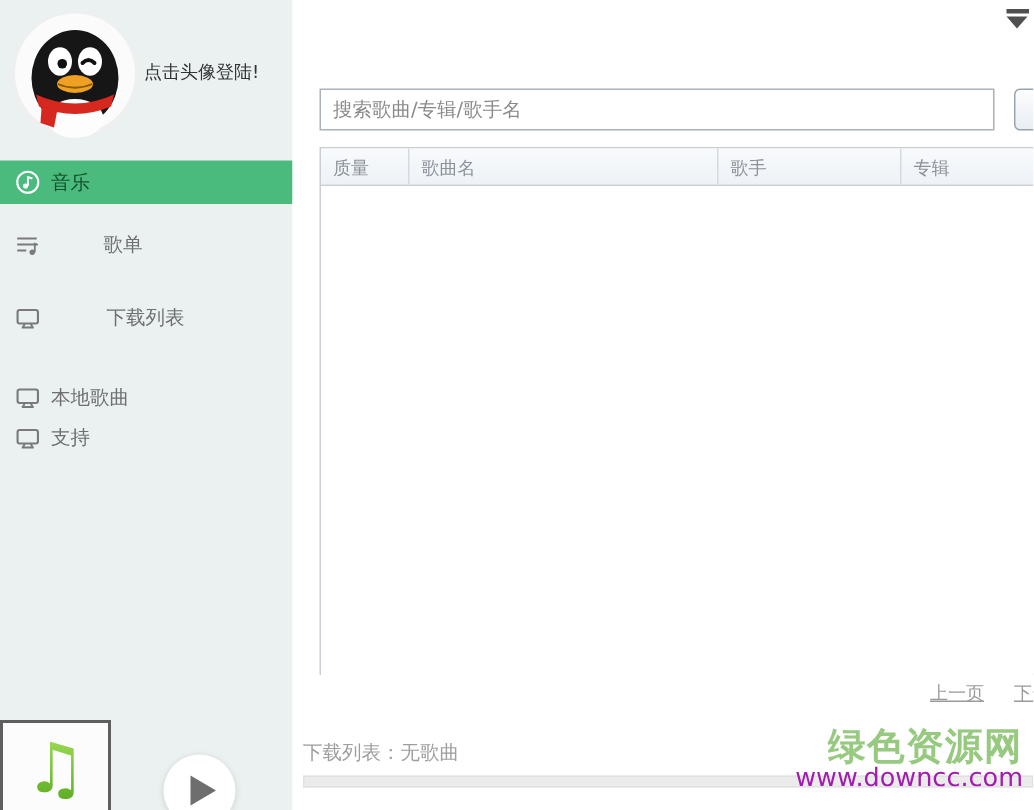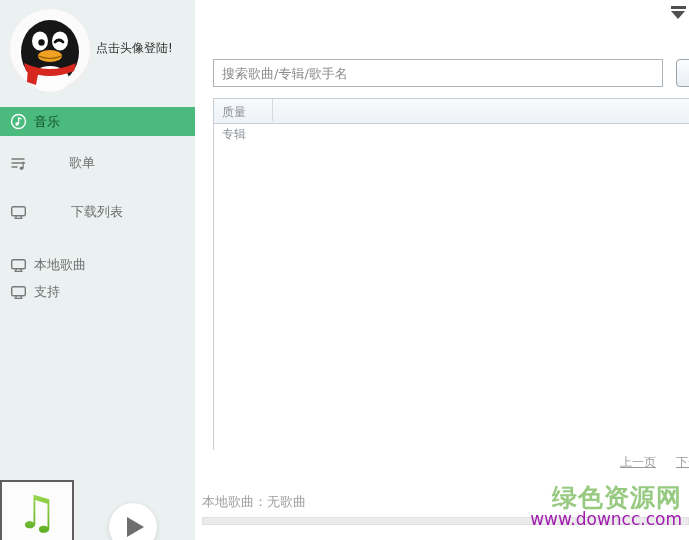--- a/index.html
+++ b/index.html
@@ -35,21 +35,21 @@
 
   .search-input { position:absolute; left:18px; top:59px; width:450px; height:28px; border:1px solid #abb2b8;
                   padding:0 8px; font-size:13px; color:#444; outline:none; background:#fff;
                   font-family:"DejaVu Sans","Liberation Sans",sans-serif; }
   .search-input::placeholder { color:#8a8a8a; opacity:1; }
   .search-button { position:absolute; left:481px; top:59px; width:34px; height:28px; border:1px solid #9aa3ac;
                    border-radius:4px; background:linear-gradient(#fcfdfe,#e9eef3); cursor:pointer; }
 
   .song-table { position:absolute; left:18px; top:98px; width:478px; height:352px;
                 border:1px solid #c9ced4; background:#fff; }
-  .thead { display:flex; height:25px; background:linear-gradient(#f8fafc,#eef2f6); border-bottom:1px solid #c9ced4;flex-direction:column; }
+  .thead { display:flex; height:25px; background:linear-gradient(#f8fafc,#eef2f6); border-bottom:1px solid #c9ced4; }
   .th { padding:5px 0 0 8px; font-size:12px; color:#8b9299; border-right:1px solid #d5dae0; }
   .th-quality { width:59px; } .th-song { width:206px; } .th-artist { width:122px; }
   .th-album { flex:1; border-right:none; }
   .tbody { height:326px; background:#fff; }
 
   .page-link { position:absolute; top:454px; font-size:12px; color:#9a9a9a; cursor:pointer; white-space:nowrap;text-decoration:underline; }
   .page-prev { left:425px; } .page-next { left:481px; }
 
   .now-playing { position:absolute; left:7px; top:493px; font-size:13px; color:#9e9e9e; }
   .progress-track { position:absolute; left:7px; right:0; top:517px; height:8px; background:#ebebeb;
@@ -148,29 +148,31 @@
       <div class="bar"></div>
       <div class="tri"></div>
     </div>
 
     <input class="search-input" type="text" placeholder="搜索歌曲/专辑/歌手名" style="">
     <button class="search-button"></button>
 
     <div class="song-table">
       <div class="thead">
         <div class="th th-quality">质量</div>
+        <div class="th th-song">歌曲名</div>
+        <div class="th th-artist">歌手</div>
         <div class="th th-album">专辑</div>
       </div>
       <div class="tbody"></div>
     </div>
 
     <div class="page-link page-prev">上一页</div>
     <div class="page-link page-next">下一页</div>
 
-    <div class="now-playing">本地歌曲：无歌曲</div>
+    <div class="now-playing">下载列表：无歌曲</div>
 
     <div class="progress-track">
       <div class="progress-fill" style="width: 0%;"></div>
     </div>
 
     <div class="watermark">
       <div class="watermark-title">绿色资源网</div>
       <div class="watermark-url">www.downcc.com</div>
     </div>
   </div>

